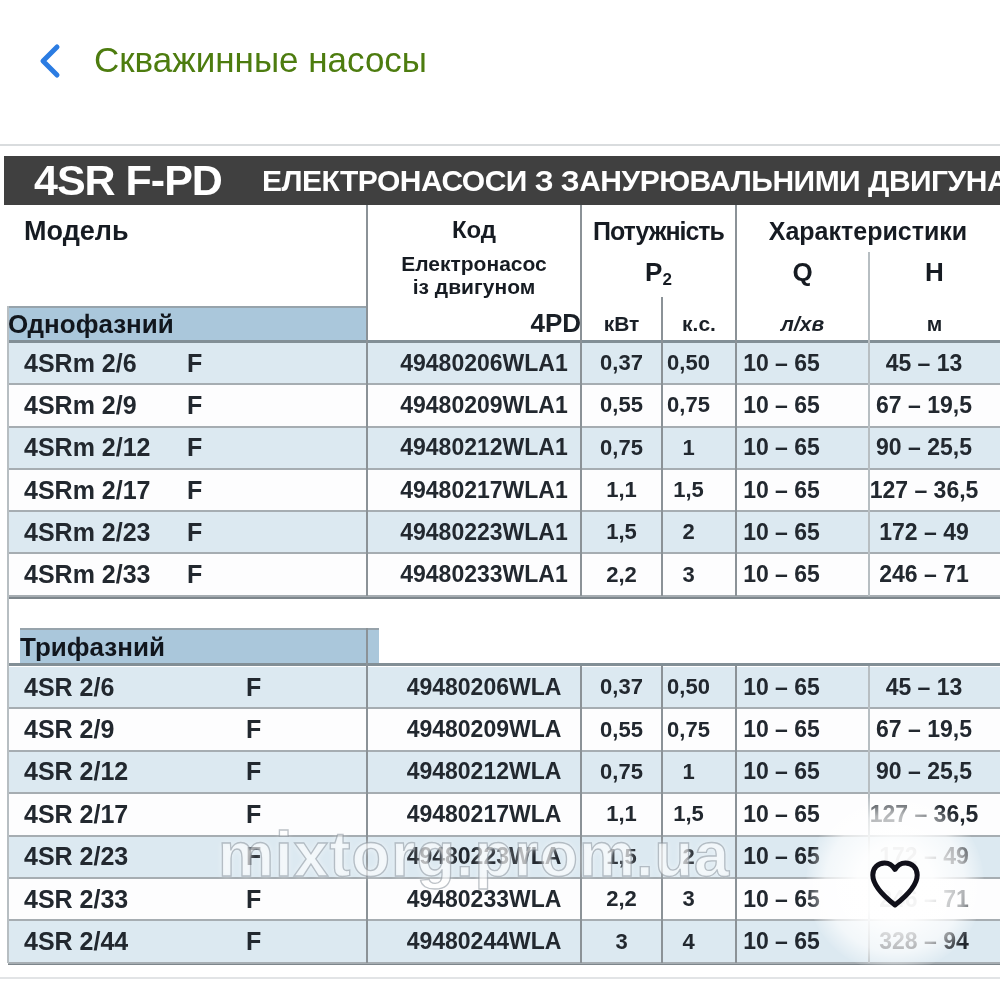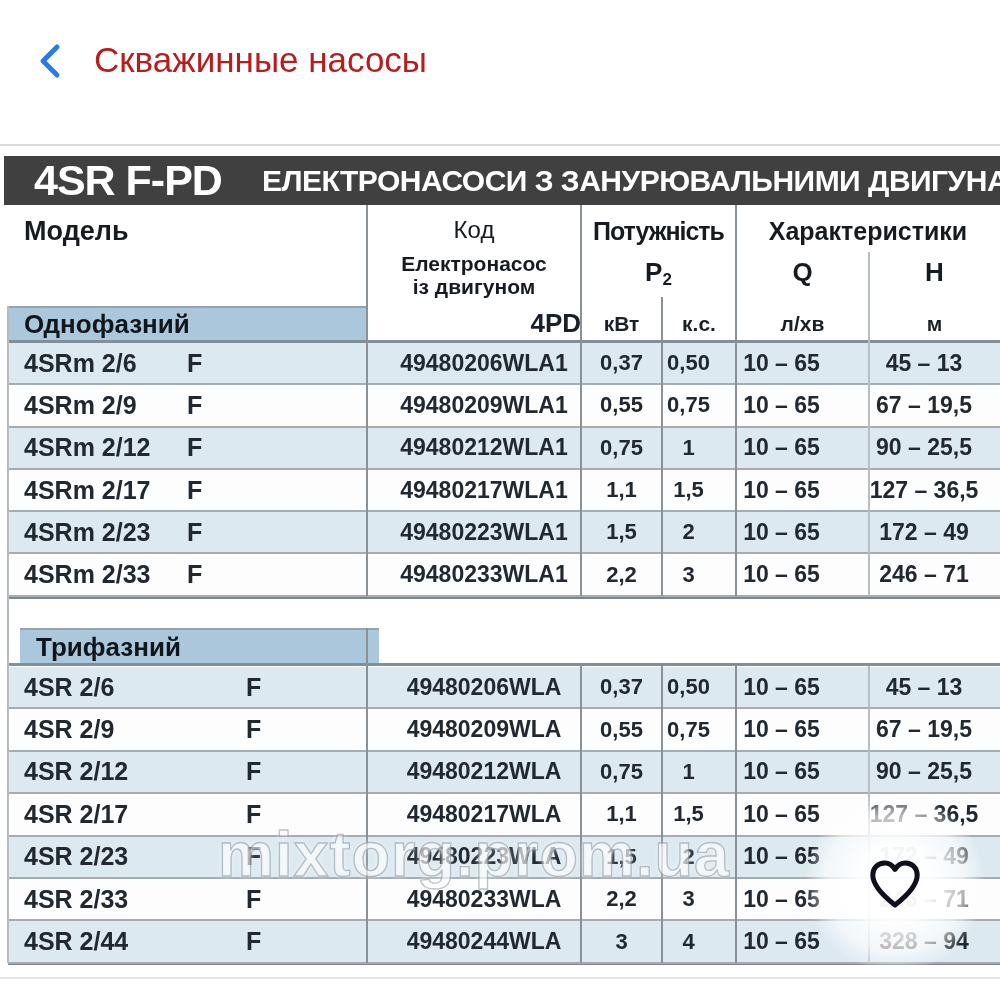--- a/index.html
+++ b/index.html
@@ -1,63 +1,63 @@
 <!DOCTYPE html>
 <html><head>
 <meta charset="utf-8">
 <style>
   html,body{margin:0;padding:0;background:#fff;}
   .page{position:relative;width:1000px;height:1000px;background:#fff;overflow:hidden;
         font-family:"Liberation Sans",sans-serif;color:#22282f;}
 
   
   .nav-chevron{position:absolute;left:36px;top:42px;width:28px;height:38px;cursor:pointer;}
-  .nav-title{position:absolute;left:94px;top:40px;font-size:35px;color:#b91c1c;cursor:pointer;}
+  .nav-title{position:absolute;left:94px;top:40px;font-size:35px;color:#4d7c0f;cursor:pointer;}
 
   
   .frame-line{position:absolute;left:0;right:0;height:2px;background:#d9dcde;}
 
   
   .banner{position:absolute;left:4px;top:156px;width:996px;height:49px;background:#404040;
           display:flex;align-items:center;overflow:hidden;white-space:nowrap;}
   .banner-model{color:#fff;font-weight:700;font-size:43px;padding-left:30px;letter-spacing:-1px;}
   .banner-subtitle{color:#fff;font-weight:700;font-size:30px;margin-left:40px;letter-spacing:-0.5px;}
 
   
   .hcell{position:absolute;top:205px;text-align:center;color:#161b22;}
   .model-header{left:8px;width:359px;text-align:left;}
   .model-header .t{position:absolute;left:16px;top:11px;font-size:27px;font-weight:700;}
   .code-header{left:367px;width:214px;}
-  .code-header .l1{position:absolute;left:0;width:100%;top:11px;font-size:24px;font-weight:400;}
+  .code-header .l1{position:absolute;left:0;width:100%;top:11px;font-size:24px;font-weight:700;}
   .code-header .l2{position:absolute;left:0;width:100%;top:47px;font-size:21px;font-weight:700;line-height:23px;}
   .power-header{left:581px;width:155px;}
   .power-header .t{position:absolute;left:0;width:100%;top:12px;font-size:25px;font-weight:700;letter-spacing:-1px;}
   .power-header .p2{position:absolute;left:0;width:100%;top:52px;font-size:26px;font-weight:700;}
   .power-header .p2 .sub{font-size:17px;vertical-align:-4px;}
   .char-header{left:736px;width:264px;}
   .char-header .t{position:absolute;left:0;width:100%;top:12px;font-size:25px;font-weight:700;}
   .char-header .q{position:absolute;left:0;width:133px;top:52px;font-size:26px;font-weight:700;text-align:center;}
   .char-header .h{position:absolute;left:133px;width:131px;top:52px;font-size:26px;font-weight:700;text-align:center;}
 
   
   .band{position:absolute;left:8px;width:359px;background:#aac7db;border-top:2px solid #97a3ab;
         box-sizing:border-box;}
-  .band .t{font-size:26px;font-weight:700;padding-left:16px;color:#11161d;}
+  .band .t{font-size:26px;font-weight:700;color:#11161d;}
   .band1{top:306px;height:35px;}
   .band1 .t{line-height:33px;}
   .band2{top:628px;height:37px;margin-left:12px;}
   .band2 .t{line-height:35px;}
 
   
   .unit{position:absolute;top:306px;height:35px;line-height:35px;text-align:center;
         font-size:21px;font-weight:700;color:#1a2027;}
   .u-4pd{left:367px;width:214px;font-size:26px;text-align:right;}
   .u-kw{left:581px;width:81px;}
   .u-hp{left:662px;width:74px;}
-  .u-q{left:736px;width:133px;}
+  .u-q{left:736px;width:133px;font-style:italic;}
   .u-h{left:869px;width:131px;}
 
   
   .hline{position:absolute;left:8px;right:0;background:#828f96;}
 
   
   .rows{position:absolute;left:8px;width:992px;}
   .rows1{top:343px;}
   .rows2{top:667px;}
   .row{display:flex;box-sizing:border-box;border-bottom:2px solid #a6adb2;}

